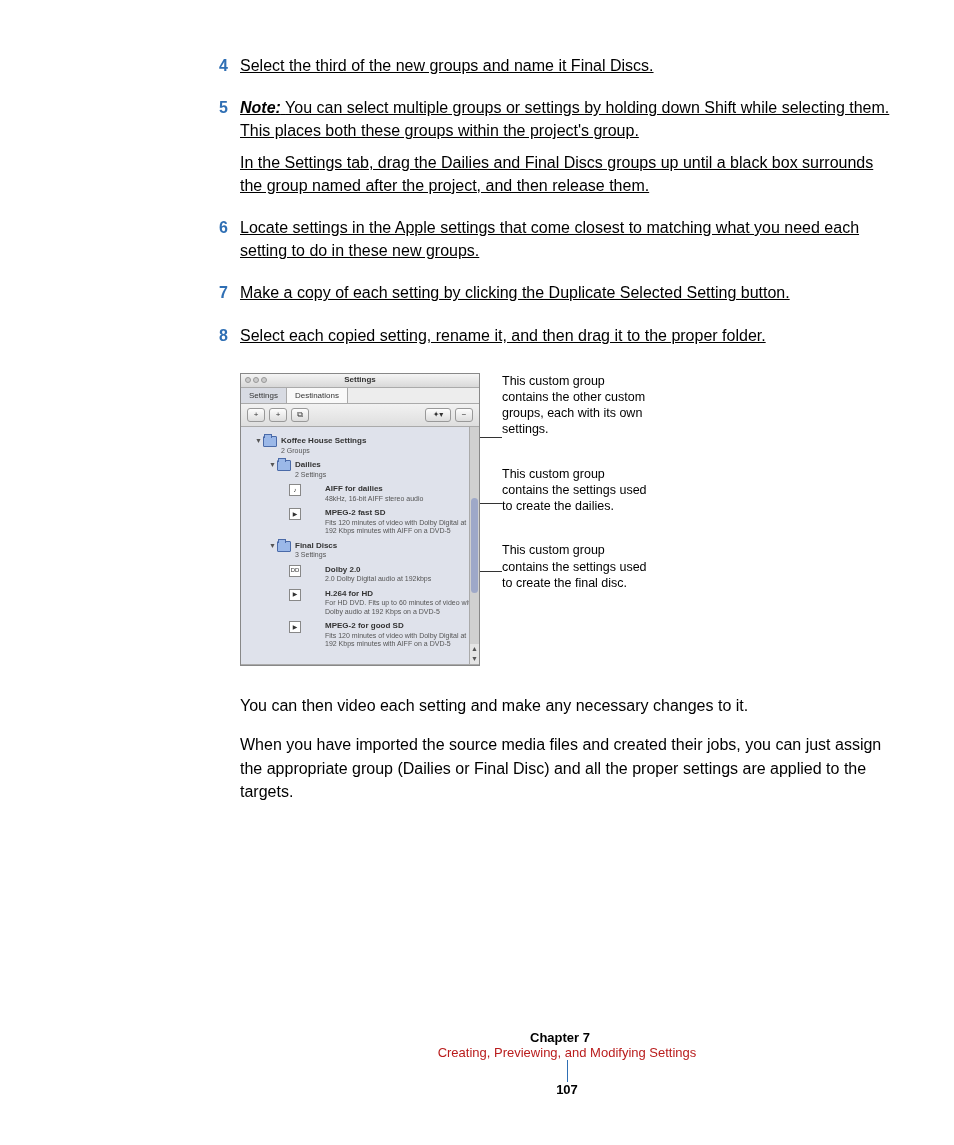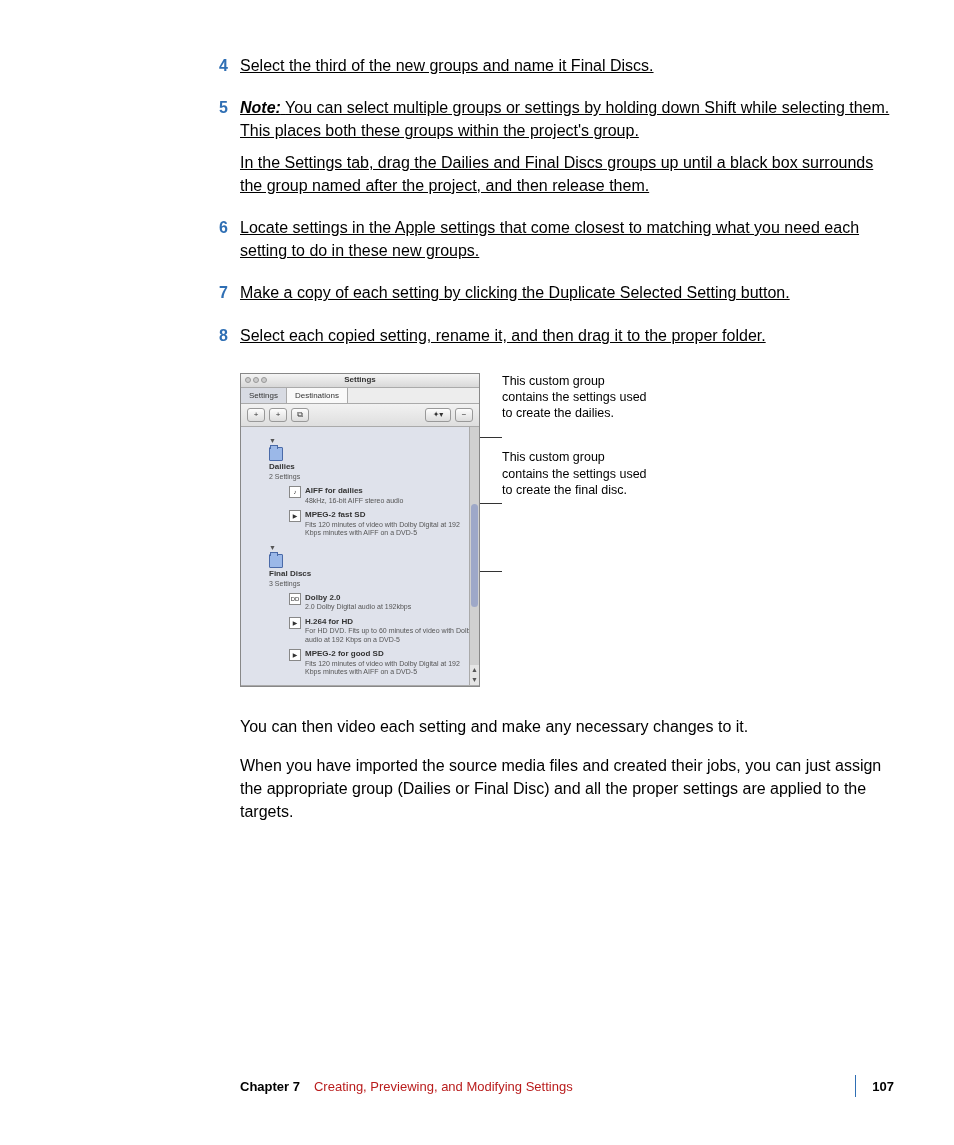--- a/index.html
+++ b/index.html
@@ -86,22 +86,22 @@
     background:#dfe2eb;
     padding: 6px 0 6px 0;
     border-bottom:1px solid #aaa;
     position:relative;
     min-height: 238px;
   }
   .row {
     display:flex; align-items:flex-start; padding:2px 4px 2px 0;
   }
   .indent-1 { padding-left: 14px; }
-  .indent-2 { padding-left: 28px; flex-direction: column; }
-  .indent-3 { padding-left: 48px; }
+  .indent-2 { padding-left: 28px; }
+  .indent-3 { padding-left: 48px; gap: 20px; }
   .disclosure {
     width:8px; color:#555; font-size:7px; padding-top:1px; flex:0 0 8px;
   }
   .folder-icon {
     width:14px; height:11px; background:#9bb8e8; border:1px solid #4a6aa8;
     border-radius:1px; margin-right:4px; margin-top:1px; flex:0 0 14px;
     position:relative;
   }
   .folder-icon::before {
     content:""; position:absolute; top:-3px; left:0; width:6px; height:3px;
@@ -144,20 +144,21 @@
   }
   .after-figure p { margin-bottom: 16px; }
   .footer {
     position: absolute;
     bottom: 48px;
     left: 240px;
     right: 60px;
     display: flex;
     align-items: center;
     font-size: 13px;
+    flex-direction: column;
   }
   .footer-chapter { font-weight: bold; margin-right: 14px; }
   .footer-title { color: #b91c1c; flex:1; }
   .footer-sep {
     width:1px; height:22px; background:#2f6fb4; margin:0 16px;
   }
   .footer-page { font-weight:bold; }
   .fig-container { position: relative; }
 </style>
 </head>
@@ -222,20 +223,28 @@
         <div class="toolbar">
           <div class="tool-btn">+</div>
           <div class="tool-btn">+</div>
           <div class="tool-btn">⧉</div>
           <div class="spacer"></div>
           <div class="tool-btn" style="width:26px">✦▾</div>
           <div class="tool-btn">−</div>
         </div>
         <div class="tree">
 
+          <div class="row indent-1">
+            <div class="disclosure">▼</div>
+            <div class="folder-icon"></div>
+            <div class="row-text">
+              <div class="row-title">Koffee House Settings</div>
+              <div class="row-sub">2 Groups</div>
+            </div>
+          </div>
 
           <div class="row indent-2">
             <div class="disclosure">▼</div>
             <div class="folder-icon"></div>
             <div class="row-text">
               <div class="row-title">Dailies</div>
               <div class="row-sub">2 Settings</div>
             </div>
           </div>
 
@@ -294,20 +303,21 @@
             <div class="scroll-arrow" style="bottom:0">▼</div>
           </div>
         </div>
       </div>
       <div class="callout-line" style="top:64px; left:240px; width:22px;"></div>
       <div class="callout-line" style="top:130px; left:240px; width:22px;"></div>
       <div class="callout-line" style="top:198px; left:240px; width:22px;"></div>
     </div>
 
     <div class="callouts">
+      <div class="callout">This custom group contains the other custom groups, each with its own settings.</div>
       <div class="callout">This custom group contains the settings used to create the dailies.</div>
       <div class="callout">This custom group contains the settings used to create the final disc.</div>
     </div>
   </div>
 
   <div class="after-figure">
     <p>You can then video each setting and make any necessary changes to it.</p>
     <p>When you have imported the source media files and created their jobs, you can just assign the appropriate group (Dailies or Final Disc) and all the proper settings are applied to the targets.</p>
   </div>
 

